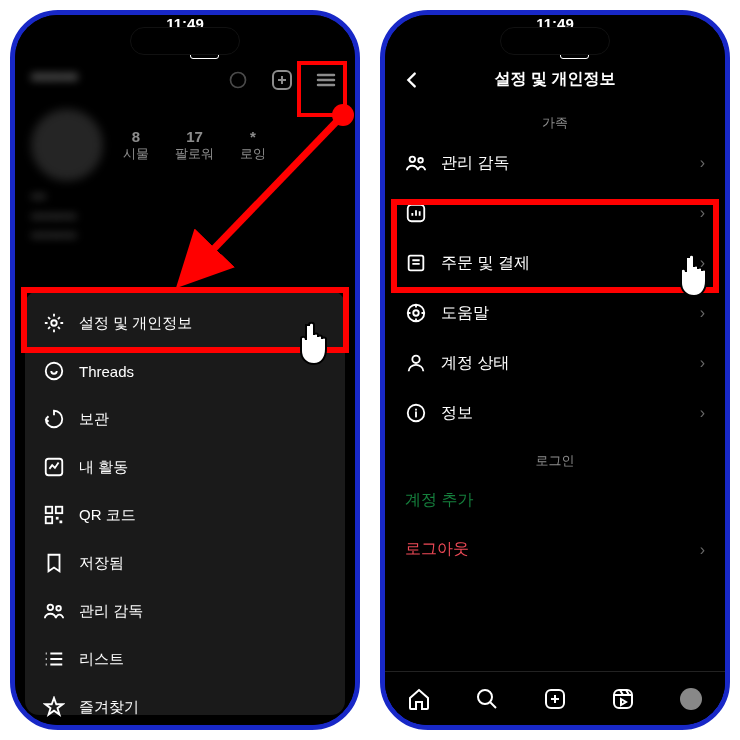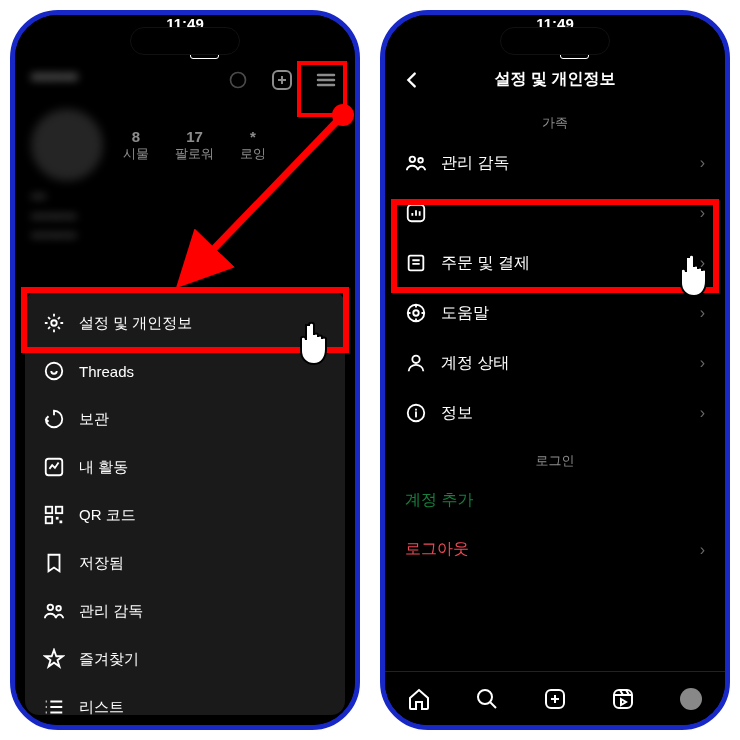--- a/index.html
+++ b/index.html
@@ -400,32 +400,32 @@
               <circle cx="8" cy="8" r="3" fill="none" stroke="#fff" stroke-width="2"></circle>
               <circle cx="17" cy="9" r="2.5" fill="none" stroke="#fff" stroke-width="2"></circle>
               <path d="M2 20c0-3 3-5 6-5s6 2 6 5M14 20c0-2 2-4 4-4s4 2 4 4" fill="none" stroke="#fff" stroke-width="2"></path>
             </svg>
           </span>
         <span>관리 감독</span>
       </div>
       <div class="sheet-item">
         <span class="ico">
             <svg width="22" height="22" viewBox="0 0 24 24">
+              <path d="M8 6h13M8 12h13M8 18h13M3 6h1M3 12h1M3 18h1" stroke="#fff" stroke-width="2"></path>
+            </svg>
+          </span>
+        <span>리스트</span>
+      </div>
+      <div class="sheet-item">
+        <span class="ico">
+            <svg width="22" height="22" viewBox="0 0 24 24">
               <path d="M12 2l2.5 7h7l-5.7 4.3 2.2 7L12 16l-6 4.3 2.2-7L2.5 9h7z" fill="none" stroke="#fff" stroke-width="2"></path>
             </svg>
           </span>
         <span>즐겨찾기</span>
-      </div>
-      <div class="sheet-item">
-        <span class="ico">
-            <svg width="22" height="22" viewBox="0 0 24 24">
-              <path d="M8 6h13M8 12h13M8 18h13M3 6h1M3 12h1M3 18h1" stroke="#fff" stroke-width="2"></path>
-            </svg>
-          </span>
-        <span>리스트</span>
       </div>
 
     </div>
 
     <div class="sheet-highlight"></div>
 
     <div class="cursor-hand" style="top:302px; right:14px;">
       <svg width="50" height="55" viewBox="0 0 50 55">
           <path d="M18 8c0-3 5-3 5 0v10c0-2 4-2 4 0v2c0-2 4-2 4 0v2c0-2 4-2 4 0v10c0 8-4 15-12 15s-13-6-13-13V22c0-3 5-3 5 1V8z" fill="#fff" stroke="#000" stroke-width="2"></path>
         </svg>

